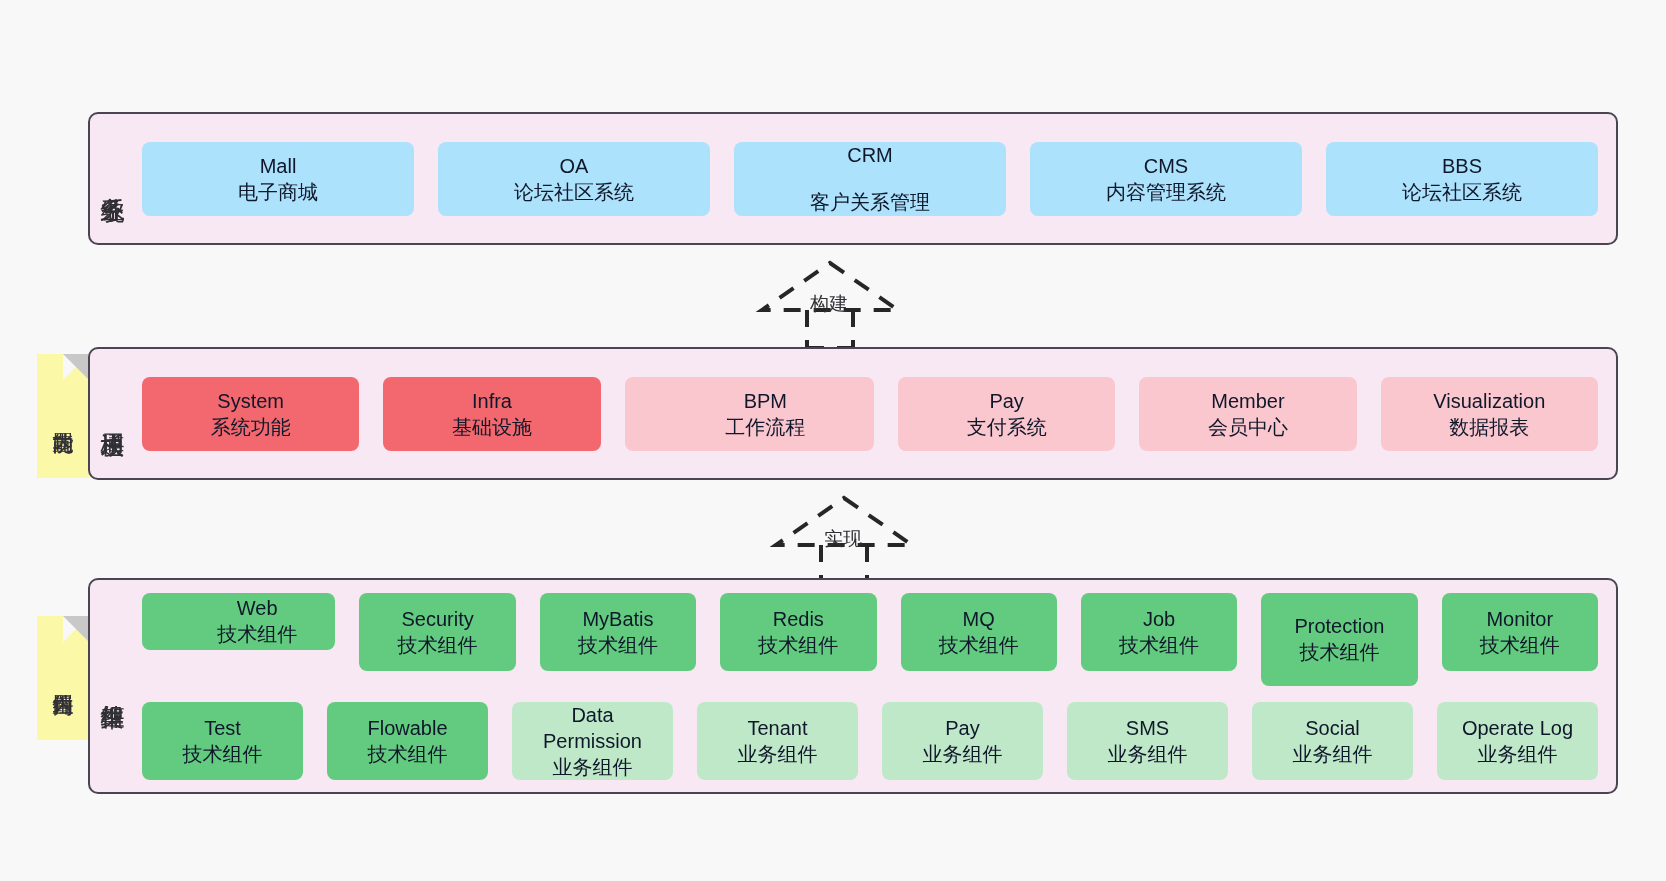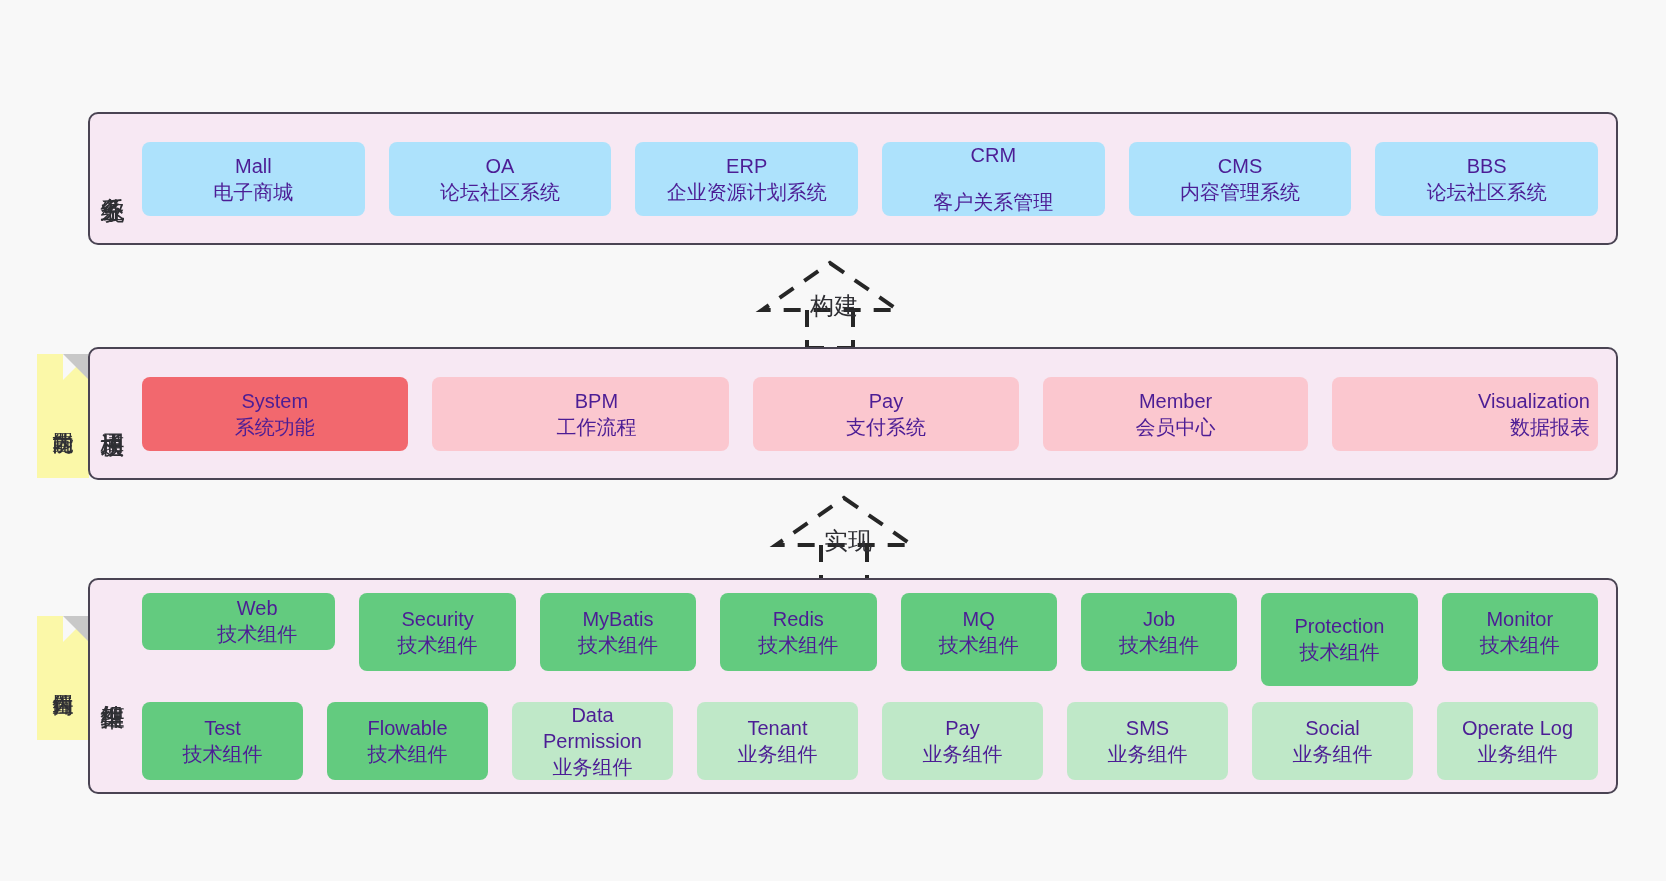--- a/index.html
+++ b/index.html
@@ -70,21 +70,21 @@
   
   .card {
     border-radius: 8px;
     display: flex;
     flex-direction: column;
     align-items: center;
     justify-content: center;
     text-align: center;
     font-size: 20px;
     line-height: 1.30;
-    color: #4c1d95;
+    color: #0f172a;
     box-sizing: border-box;
     padding: 6px 8px;
     overflow: hidden;
   }
   .card .en { display: block; }
   .card .cn { display: block; }
 
   .c-blue        { background: #ade2fc; }
   .c-red         { background: #f2686e; }
   .c-pink        { background: #fbc7cf; }
@@ -124,21 +124,21 @@
     border-style: solid;
     border-width: 26px 26px 0 0;
     border-color: #f8f8f8 transparent transparent transparent;
   }
 
   
   .arrow { position: absolute; }
   .arrow svg { display: block; }
   .arrow-label {
     position: absolute;
-    font-size: 24px;
+    font-size: 19px;
     color: #2f2f34;
     line-height: 1;
     white-space: nowrap;
   }
 </style>
 </head>
 <body>
 
 <div id="stage">
 
@@ -147,24 +147,20 @@
     <div class="layer-body">
       <div class="row">
         <div class="card c-blue" style="height:74px;">
           <span class="en">Mall</span>
           <span class="cn">电子商城</span>
         </div>
         <div class="card c-blue" style="height:74px;">
           <span class="en">OA</span>
           <span class="cn">论坛社区系统</span>
         </div>
-        <div class="card c-blue" style="height:74px;">
-          <span class="en">ERP</span>
-          <span class="cn">企业资源计划系统</span>
-        </div>
         <div class="card c-blue" style="height:74px;gap:21px;">
           <span class="en">CRM</span>
           <span class="cn">客户关系管理</span>
         </div>
         <div class="card c-blue" style="height:74px;">
           <span class="en">CMS</span>
           <span class="cn">内容管理系统</span>
         </div>
         <div class="card c-blue" style="height:74px;">
           <span class="en">BBS</span>
@@ -189,33 +185,37 @@
   </div>
 
   <div class="layer" id="layer-common" style="left:88px; top:347px; width:1530px; height:133px;">
     <div class="layer-label">通用模块</div>
     <div class="layer-body">
       <div class="row">
         <div class="card c-red" style="height:74px;">
           <span class="en">System</span>
           <span class="cn">系统功能</span>
         </div>
+        <div class="card c-red" style="height:74px;">
+          <span class="en">Infra</span>
+          <span class="cn">基础设施</span>
+        </div>
         <div class="card c-pink" style="height:74px;padding-left:40px;">
           <span class="en">BPM</span>
           <span class="cn">工作流程</span>
         </div>
         <div class="card c-pink" style="height:74px;">
           <span class="en">Pay</span>
           <span class="cn">支付系统</span>
         </div>
         <div class="card c-pink" style="height:74px;">
           <span class="en">Member</span>
           <span class="cn">会员中心</span>
         </div>
-        <div class="card c-pink" style="height:74px;align-items:flex-end;">
+        <div class="card c-pink" style="height:74px;">
           <span class="en">Visualization</span>
           <span class="cn">数据报表</span>
         </div>
       </div>
     </div>
   </div>
 
   <div class="arrow" style="left:766px; top:493px; width:160px; height:92px;">
     <svg width="160" height="92" viewBox="0 0 160 92" aria-hidden="true">
       <path d="M 78 5 L 146 52 L 10 52 Z" fill="none" stroke="#262626" stroke-width="4" stroke-dasharray="17 13" stroke-linecap="butt" stroke-linejoin="miter"></path>

